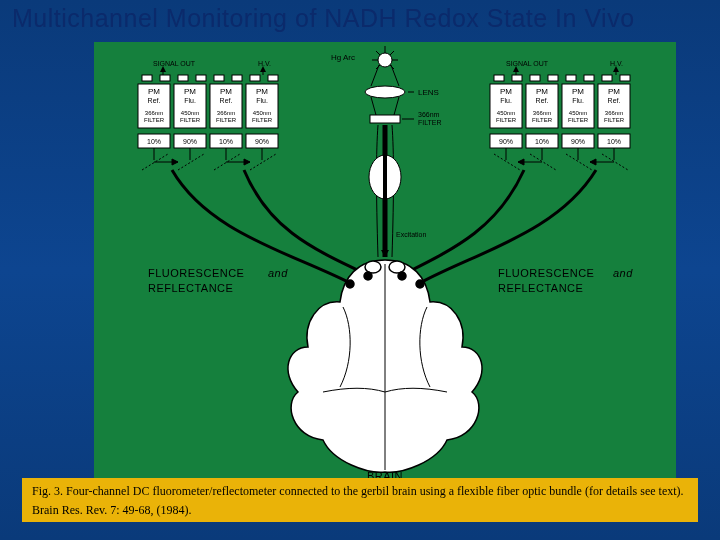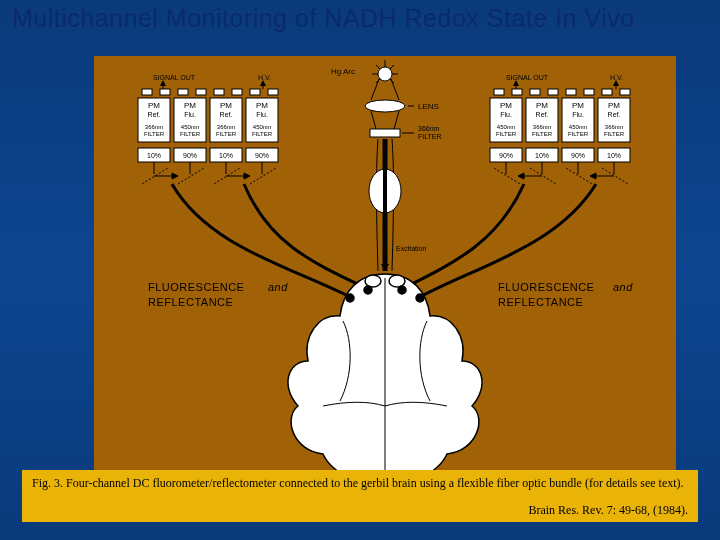--- a/index.html
+++ b/index.html
@@ -18,43 +18,41 @@
     font-size: 25px;
     font-weight: normal;
     letter-spacing: 0.5px;
   }
   .figure-area {
     position: absolute;
     top: 42px;
     left: 94px;
     width: 582px;
     height: 440px;
-    background: #a16207;
-    margin-top: 14px;
+    background: #15803d;
   }
   .diagram-svg {
     position: absolute;
     inset: 0;
     width: 100%;
     height: 100%;
   }
   .caption-bar {
     position: absolute;
     left: 22px;
     right: 22px;
     bottom: 18px;
     background: #eab308;
     padding: 6px 10px 4px 10px;
     font-size: 12px;
     line-height: 1.25;
     color: #000;
   }
   .caption-bar .cite {
-    text-align: right;
-    margin-top: 12px;
+    margin-top: 4px;
   }
   .pm-label { font-family: Arial, sans-serif; font-size: 8px; }
   .small    { font-family: Arial, sans-serif; font-size: 7px; }
   .tiny     { font-family: Arial, sans-serif; font-size: 6px; }
   .lab      { font-family: Arial, sans-serif; font-size: 11px; letter-spacing: 0.5px; }
 </style>
 </head>
 <body>
 
 <h1 class="slide-title">Multichannel Monitoring of NADH Redox State In Vivo</h1>

